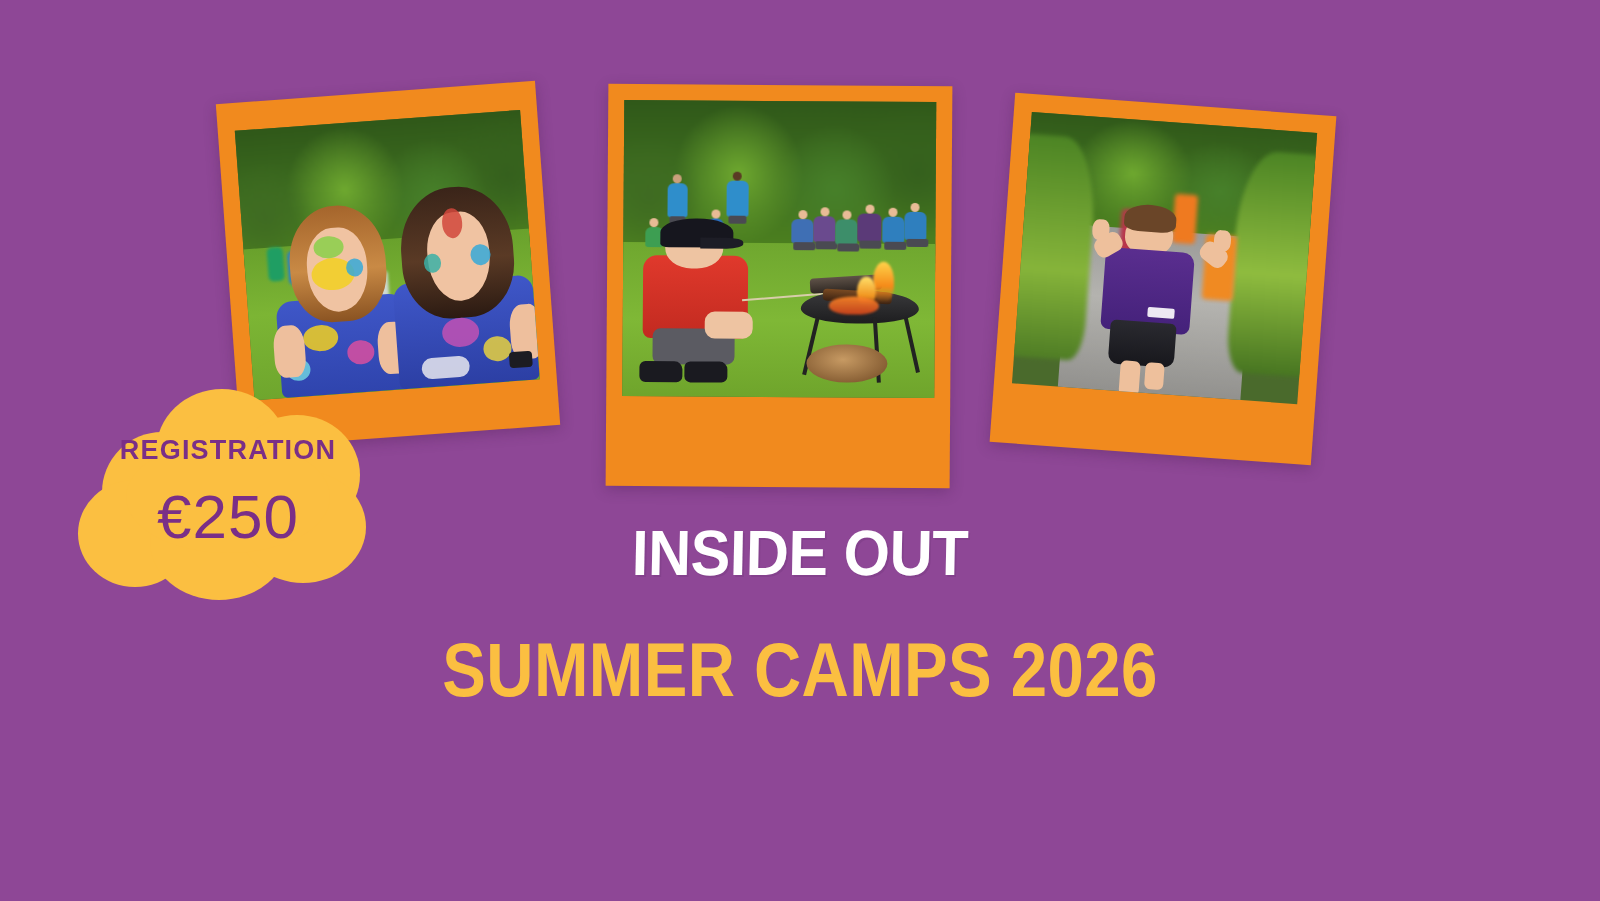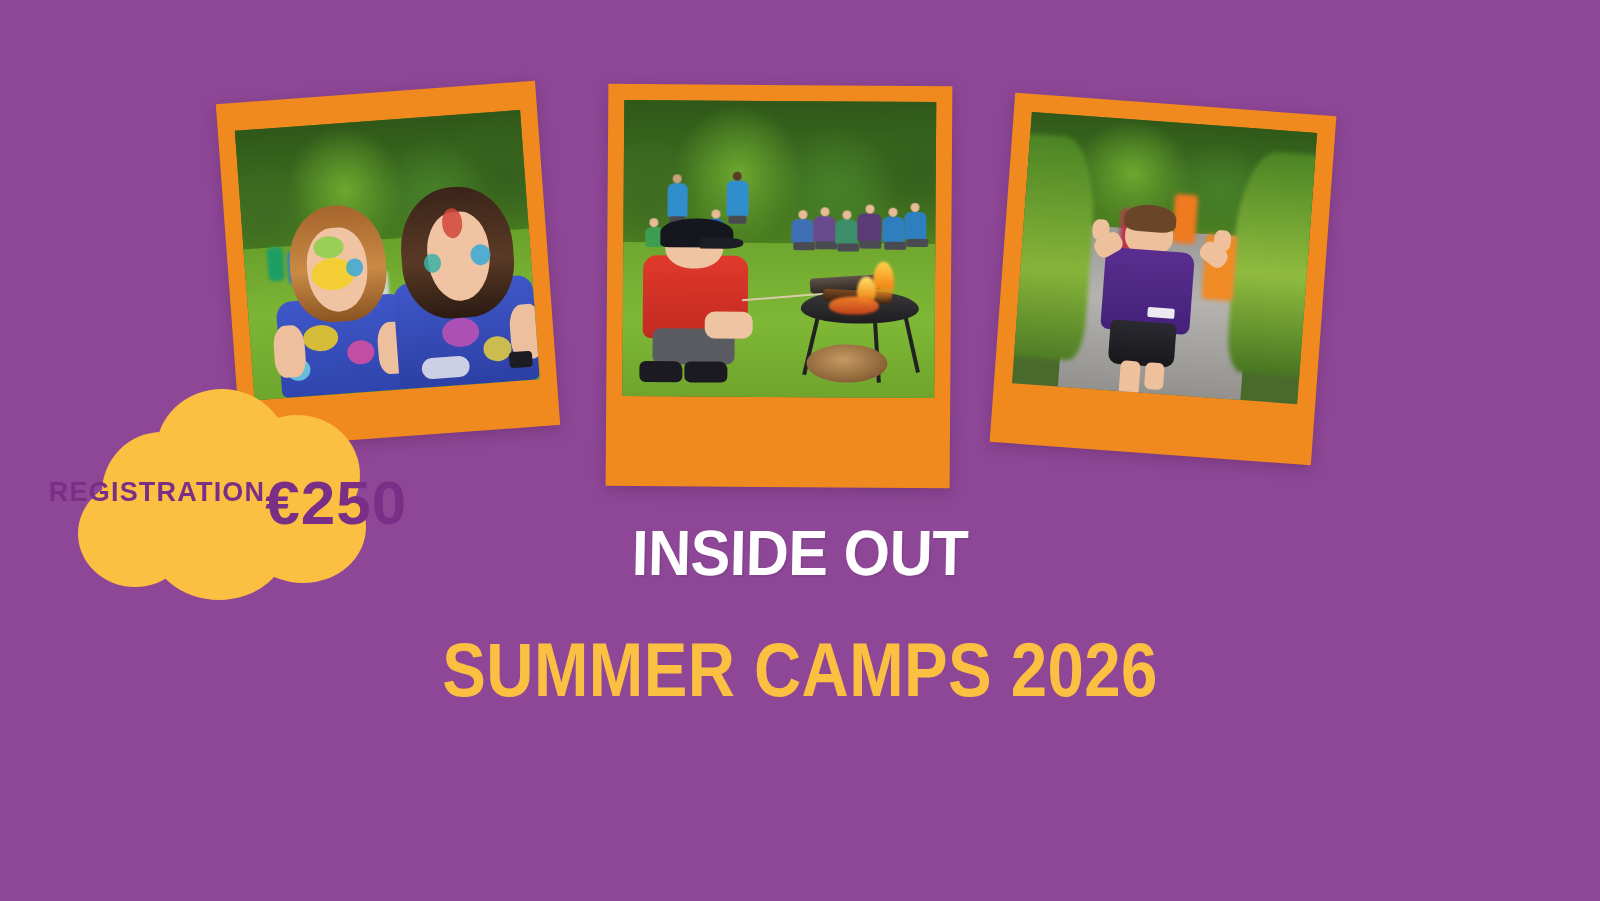--- a/index.html
+++ b/index.html
@@ -156,29 +156,29 @@
 
   
   .cloud-badge { position: absolute; }
   .cloud-badge .lobes { position: absolute; inset: 0; }
   .cloud-badge .lobes i {
     position: absolute; display: block; border-radius: 50%;
     background: #fbbf41;
   }
   .cloud-badge .cloud-text {
     position: absolute; inset: 0;
-    display: flex; flex-direction: row;
+    display: flex; flex-direction: column;
     align-items: center; justify-content: center;
     color: #7a2f87;
     text-align: center;
     line-height: 1.02;
   }
   #badge-price { left: 78px; top: 385px; width: 300px; height: 215px; }
   #badge-price .l-top    { font-size: 27px; font-weight: 700; letter-spacing: 1.2px; }
-  #badge-price .l-bottom { font-size: 62px; font-weight: 700; letter-spacing: 1px; margin-top: 20px; }
+  #badge-price .l-bottom { font-size: 62px; font-weight: 400; letter-spacing: 1px; margin-top: 20px; }
 
   #badge-dates { left: 1196px; top: 392px; width: 300px; height: 212px; }
   #badge-dates .l-top    { font-size: 44px; font-weight: 700; letter-spacing: .5px; }
   #badge-dates .l-bottom { font-size: 44px; font-weight: 700; letter-spacing: .5px; margin-top: -2px; }
 
   
   #brand-title {
     position: absolute; left: 0; right: 0; top: 516px;
     text-align: center;
     color: #ffffff;

